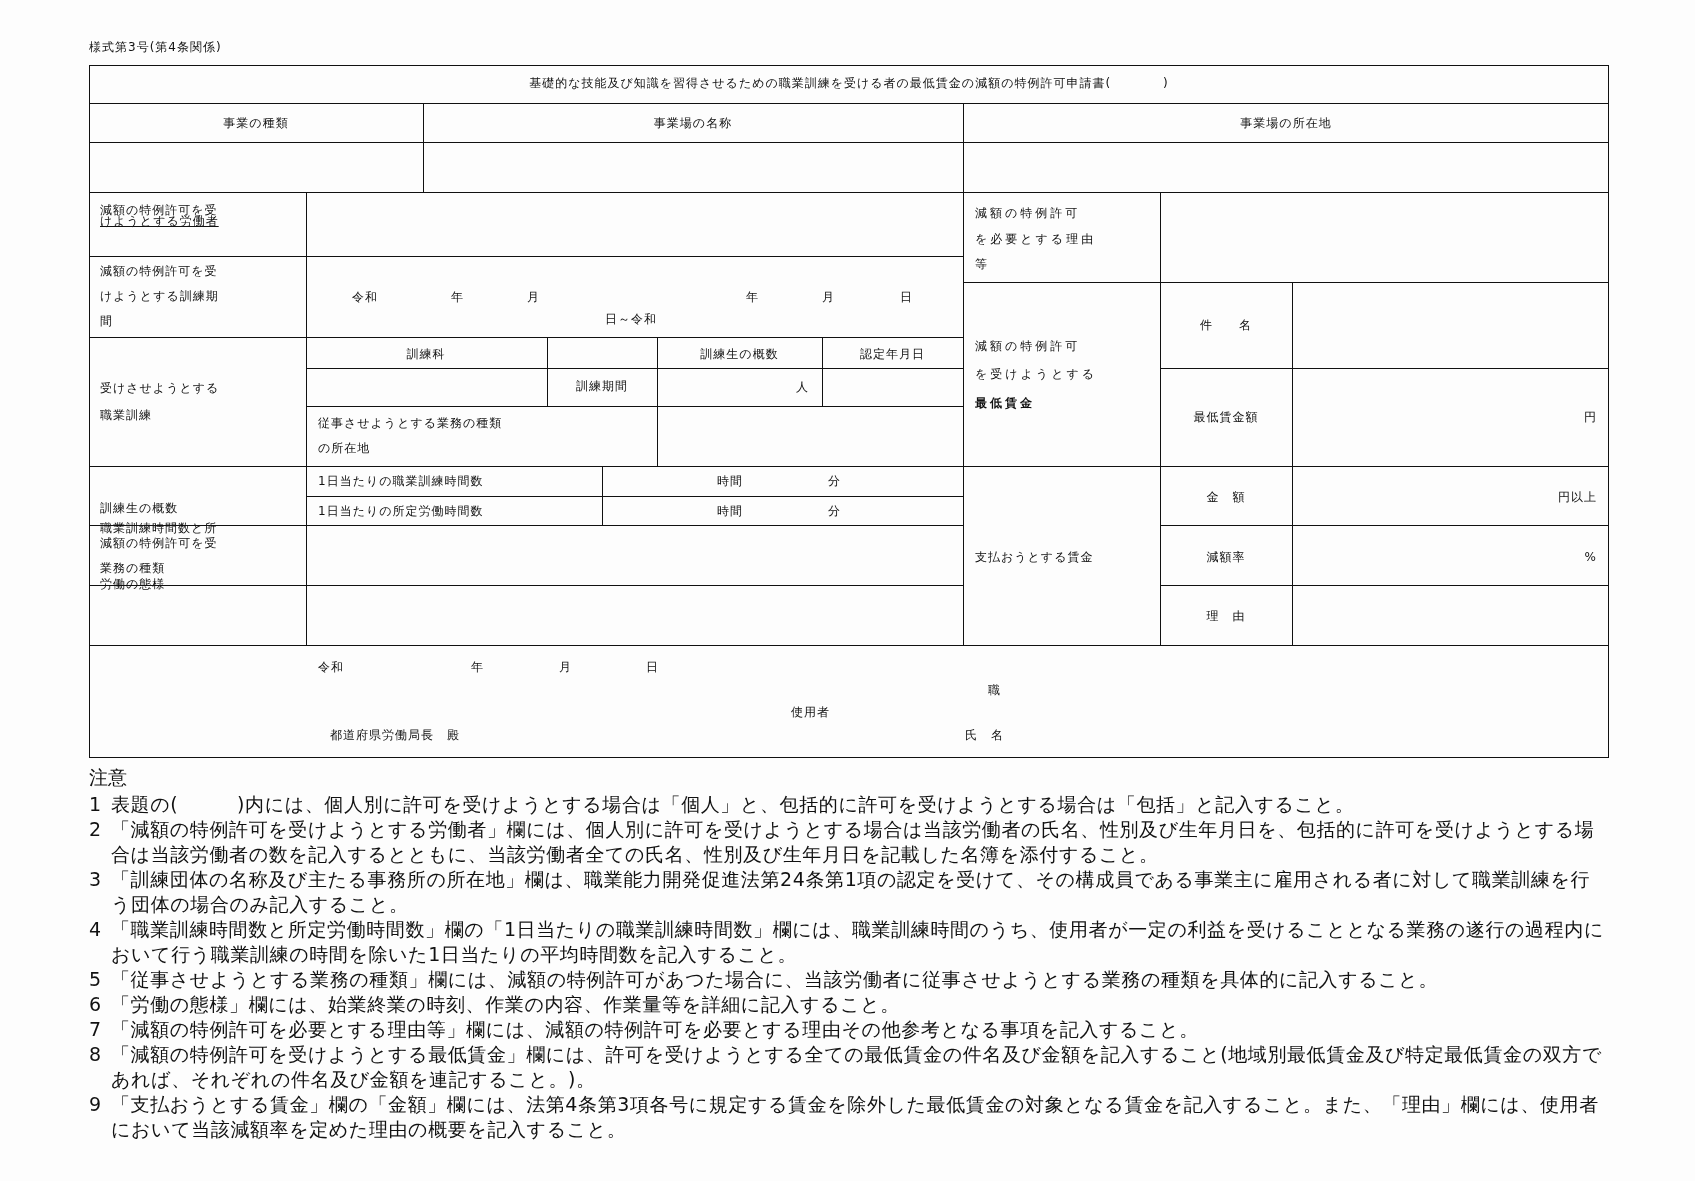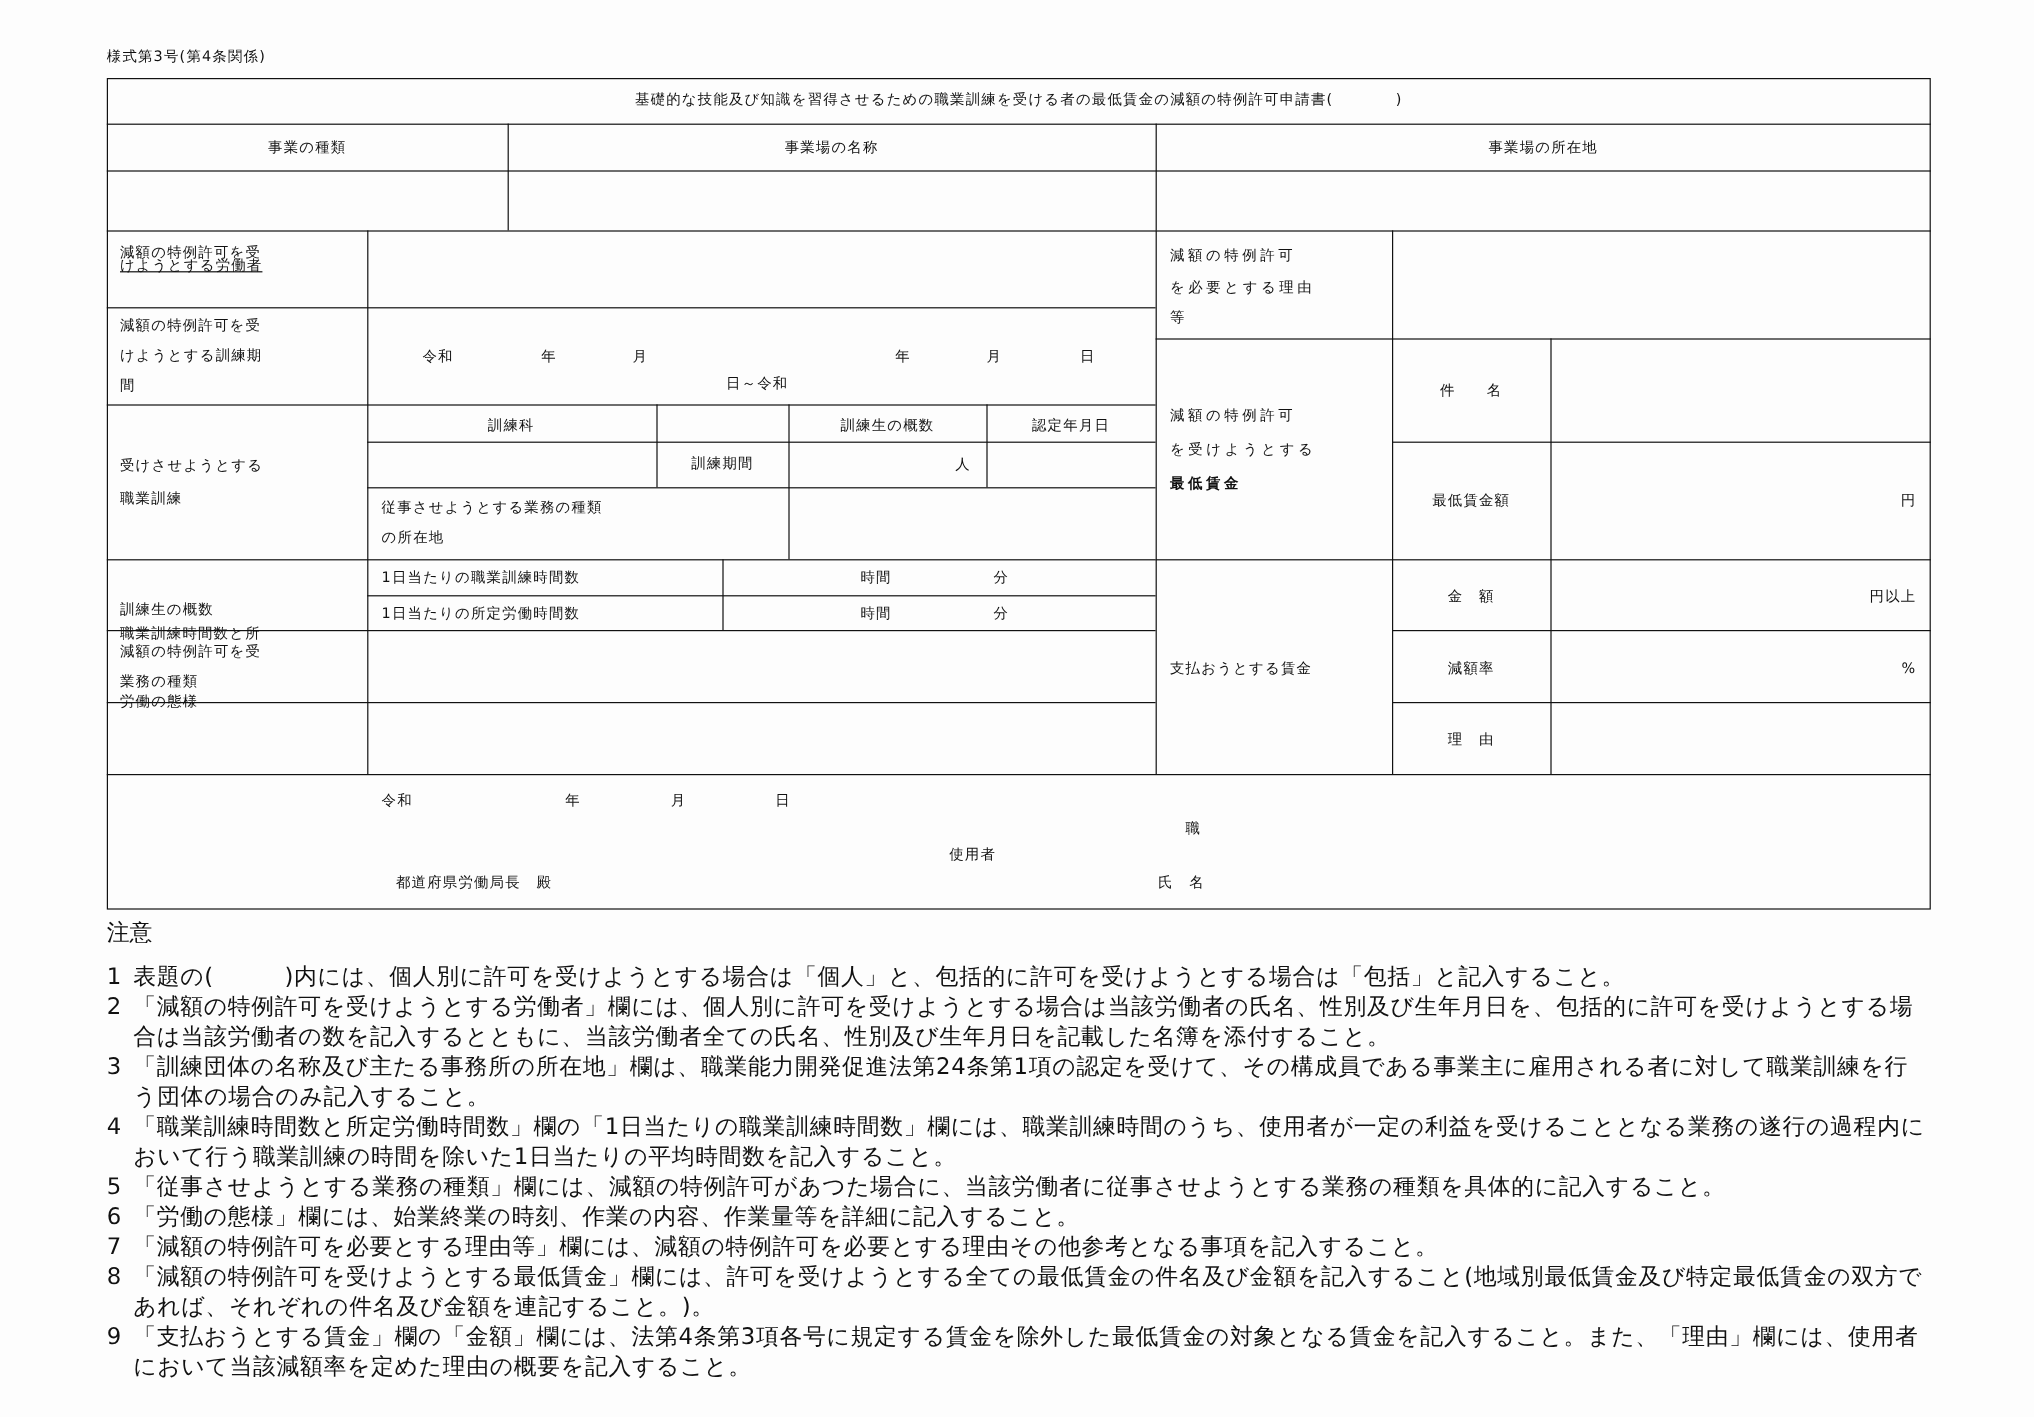--- a/index.html
+++ b/index.html
@@ -147,21 +147,21 @@
 <div class="t" style="left:471px;top:654px;">年</div>
 <div class="t" style="left:559px;top:654px;">月</div>
 <div class="t" style="left:646px;top:654px;">日</div>
 <div class="t" style="left:988px;top:677px;">職</div>
 <div class="t" style="left:791px;top:699px;">使用者</div>
 <div class="t" style="left:330px;top:722px;">都道府県労働局長　殿</div>
 <div class="t" style="left:965px;top:722px;">氏　名</div>
 <div class="cell" style="left:1040px;top:670px;width:560px;height:80px;"></div>
 
 <div class="notes">
-  <div style="margin-bottom:12px;">注意</div>
+  <div style="margin-bottom:2px;">注意</div>
   <div class="note">
       <span class="note-num">1</span>
       <span class="note-body">表題の(　　　)内には、個人別に許可を受けようとする場合は「個人」と、包括的に許可を受けようとする場合は「包括」と記入すること。</span>
     </div>
   <div class="note">
       <span class="note-num">2</span>
       <span class="note-body">「減額の特例許可を受けようとする労働者」欄には、個人別に許可を受けようとする場合は当該労働者の氏名、性別及び生年月日を、包括的に許可を受けようとする場合は当該労働者の数を記入するとともに、当該労働者全ての氏名、性別及び生年月日を記載した名簿を添付すること。</span>
     </div>
   <div class="note">
       <span class="note-num">3</span>

